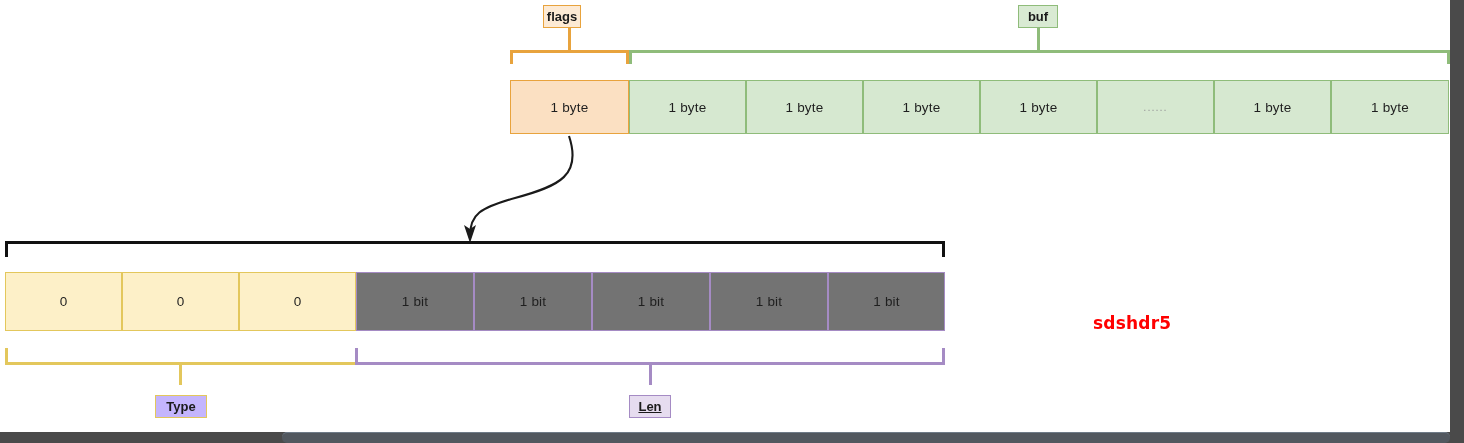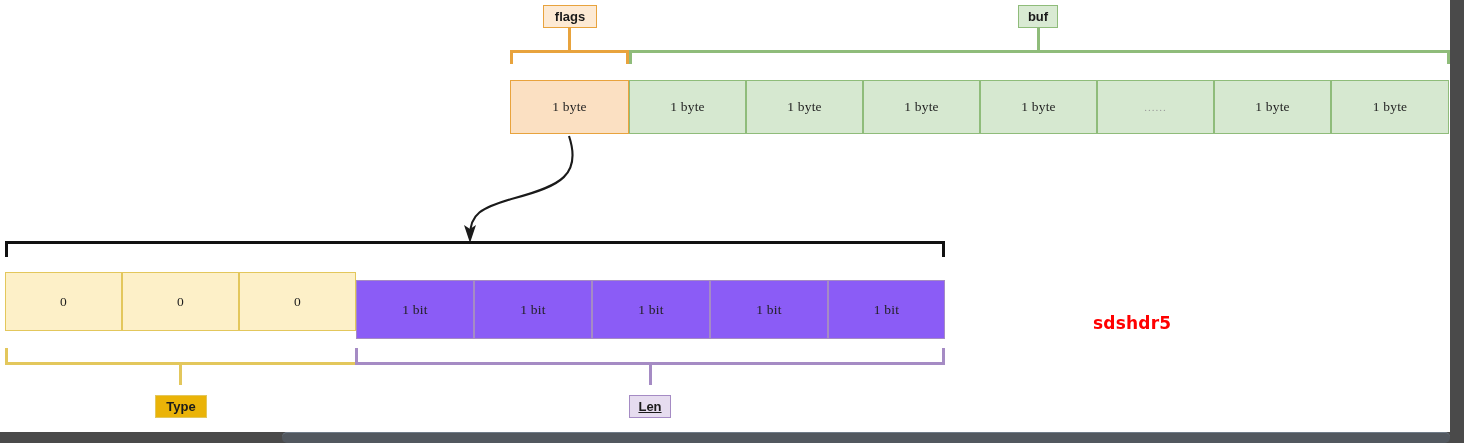--- a/index.html
+++ b/index.html
@@ -11,39 +11,38 @@
     position:relative;
   }
   #stage{position:absolute;left:0;top:0;width:1464px;height:443px;background:#fff;overflow:hidden;}
 
   
   .cell{
     position:absolute;box-sizing:border-box;
     display:flex;align-items:center;justify-content:center;
     font-size:13.5px;color:#1f1f1f;
     letter-spacing:.2px;
-    font-family:Liberation Serif, serif;
   }
   .cell.orange{background:#fbe0c2;border:1.6px solid #e8a33d;}
   .cell.green {background:#d6e8d0;border:1.3px solid #8fbc7a;}
   .cell.yellow{background:#fdf0c8;border:1.3px solid #e3c75c;}
-  .cell.purple{background:#8b5cf6;border:1.3px solid #a58bc4;margin-top:8px;}
+  .cell.purple{background:#737373;border:1.3px solid #a58bc4;}
   .cell.dots{font-size:11px;color:#9a9a9a;letter-spacing:1px;}
 
   
   .chip{
     position:absolute;box-sizing:border-box;
     display:flex;align-items:center;justify-content:center;
     font-size:13px;font-weight:bold;color:#1b1b1b;
     padding:2px 7px;height:23px;line-height:19px;
     white-space:nowrap;
   }
   .chip.orange{background:#fdead4;border:1.6px solid #e8a33d;}
   .chip.green {background:#d9ead3;border:1.6px solid #8fbc7a;}
-  .chip.yellow{background:#eab308;border:1.6px solid #e3c75c;}
+  .chip.yellow{background:#c4b5fd;border:1.6px solid #e3c75c;}
   .chip.purple{background:#e6dcef;border:1.6px solid #a58bc4;}
 
   
   .bar{position:absolute;}
 
   
   #sdshdr5{
     position:absolute;
     font-size:17px;color:#ff0000;
     font-family:"DejaVu Sans", sans-serif;
@@ -58,21 +57,21 @@
   #bottom-bar{position:absolute;left:0;bottom:0;width:1464px;height:11px;background:#4a4a4a;}
   #hscroll-thumb{position:absolute;left:282px;bottom:0px;width:1168px;height:10px;
                  background:#52585f;border-top:1px solid #6f7b88;border-radius:5px;}
   svg{position:absolute;left:0;top:0;overflow:visible;}
 </style>
 </head>
 <body>
 
 <div id="stage">
 
-  <div class="chip orange" style="left:543px;top:5px;width:54px;">flags</div>
+  <div class="chip orange" style="left:543px;top:5px;width:38px;">flags</div>
   <div class="chip green" style="left:1018px;top:5px;width:40px;">buf</div>
 
   <div class="bar" style="left:568px;top:28px;width:2.5px;height:24px;background:#e8a33d;"></div>
   <div class="bar" style="left:510px;top:50px;width:119px;height:2.5px;background:#e8a33d;"></div>
   <div class="bar" style="left:510px;top:50px;width:2.5px;height:14px;background:#e8a33d;"></div>
   <div class="bar" style="left:626px;top:50px;width:2.5px;height:14px;background:#e8a33d;"></div>
 
   <div class="bar" style="left:1037px;top:28px;width:2.5px;height:24px;background:#8fbc7a;"></div>
   <div class="bar" style="left:629px;top:50px;width:821px;height:2.5px;background:#8fbc7a;"></div>
   <div class="bar" style="left:629px;top:50px;width:2.5px;height:14px;background:#8fbc7a;"></div>

